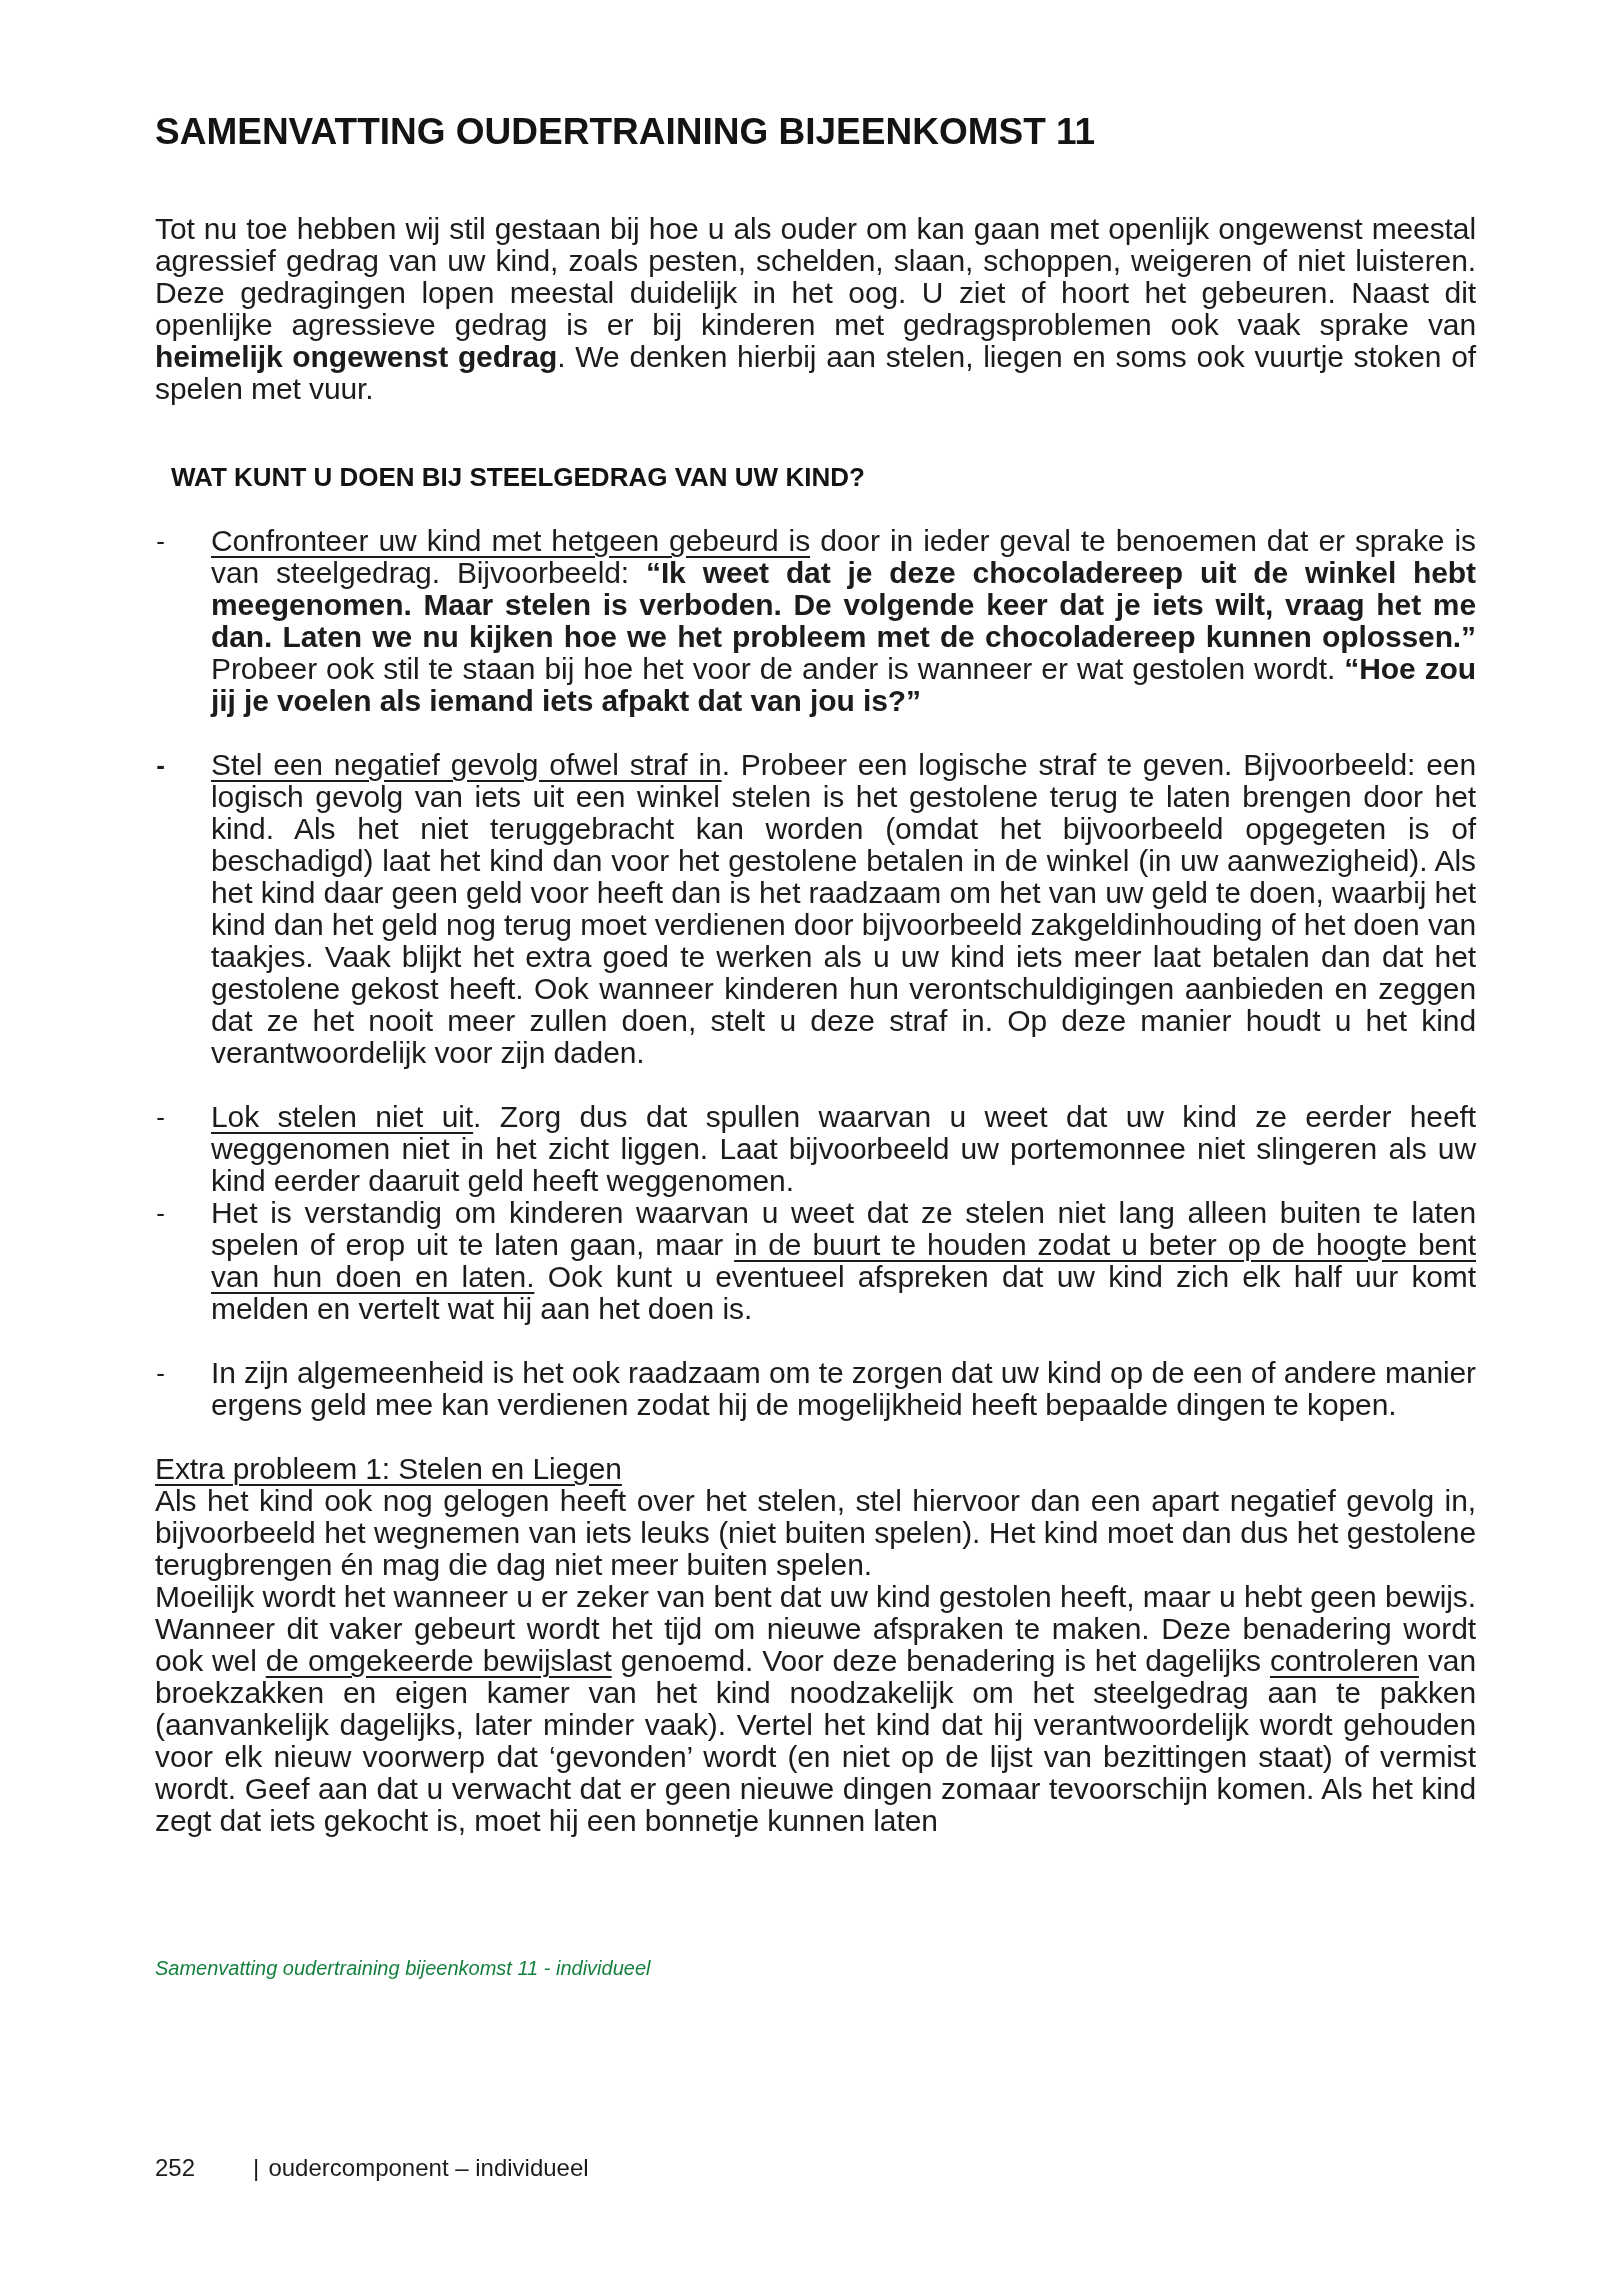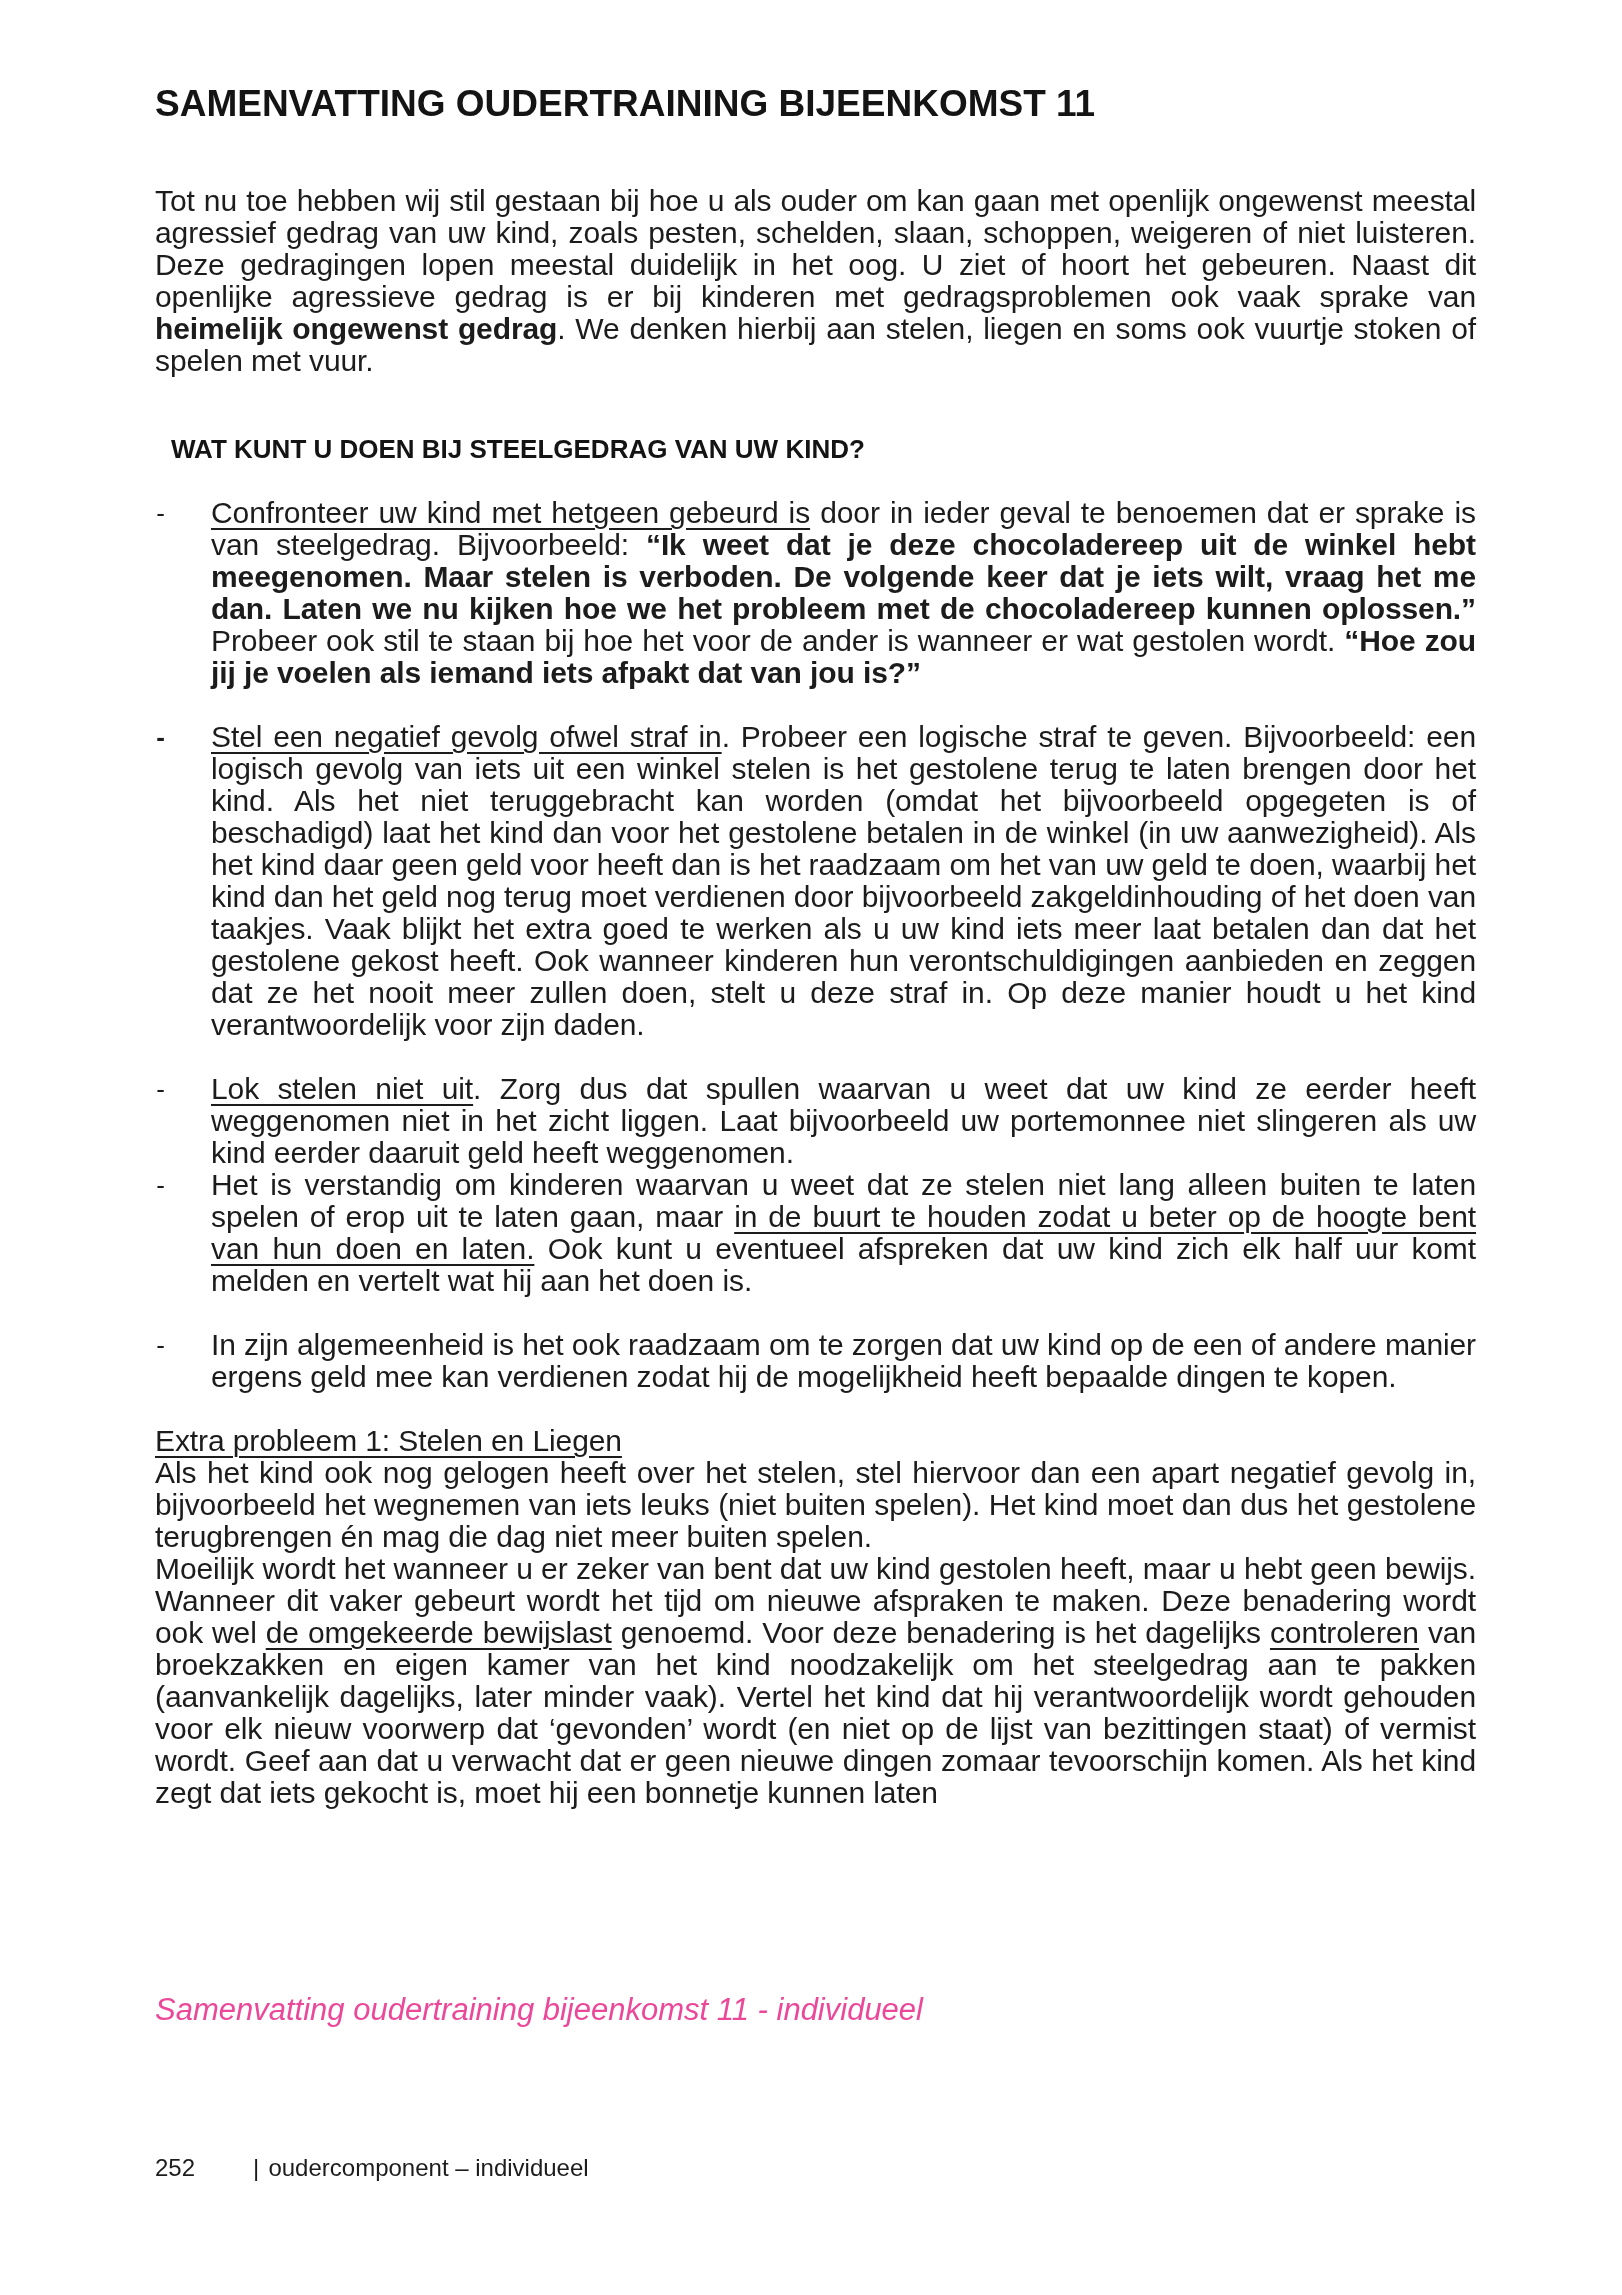--- a/index.html
+++ b/index.html
@@ -17,21 +17,21 @@
     overflow: hidden;
   }
   .content {
     position: absolute;
     left: 155px;
     right: 147px;
     top: 0;
   }
   h1.title {
     margin: 0;
-    padding-top: 80px;
+    padding-top: 108px;
     font-size: 37px;
     line-height: 47px;
     font-weight: bold;
     letter-spacing: 0px;
     color: #141414;
   }
   .para {
     margin: 0;
     font-size: 30px;
     line-height: 32px;
@@ -67,25 +67,25 @@
     text-underline-offset: 4.6px;
   }
   .extra-heading {
     margin-top: 32px;
     text-align: left;
   }
   strong { font-weight: bold; }
   .doc-footnote {
     position: absolute;
     left: 155px;
-    top: 1995px;
-    font-size: 31px;
+    top: 1953px;
+    font-size: 20px;
     line-height: 30px;
     font-style: italic;
-    color: #ec4899;
+    color: #15803d;
   }
   .page-footer {
     position: absolute;
     left: 155px;
     top: 2153px;
     font-size: 24px;
     line-height: 30px;
     color: #1c1c1c;
     display: flex;
     align-items: flex-end;

